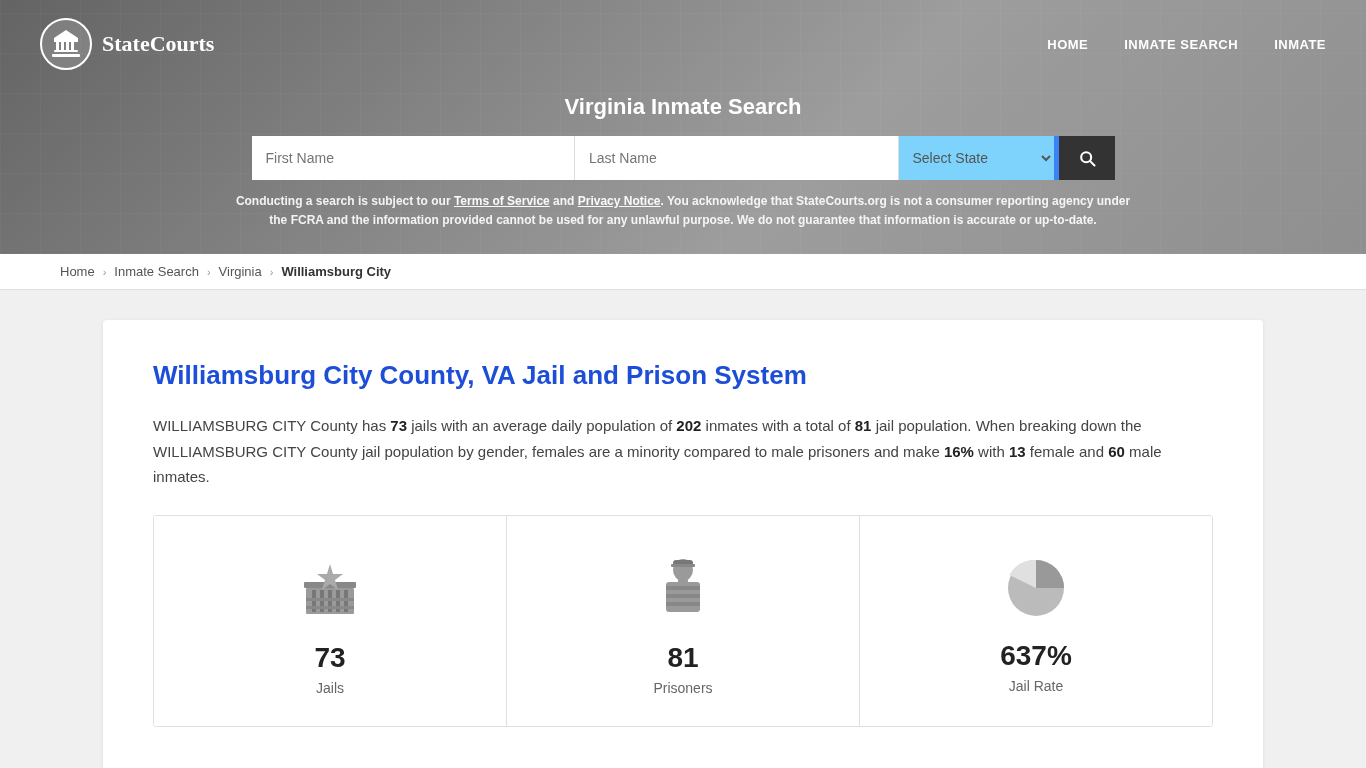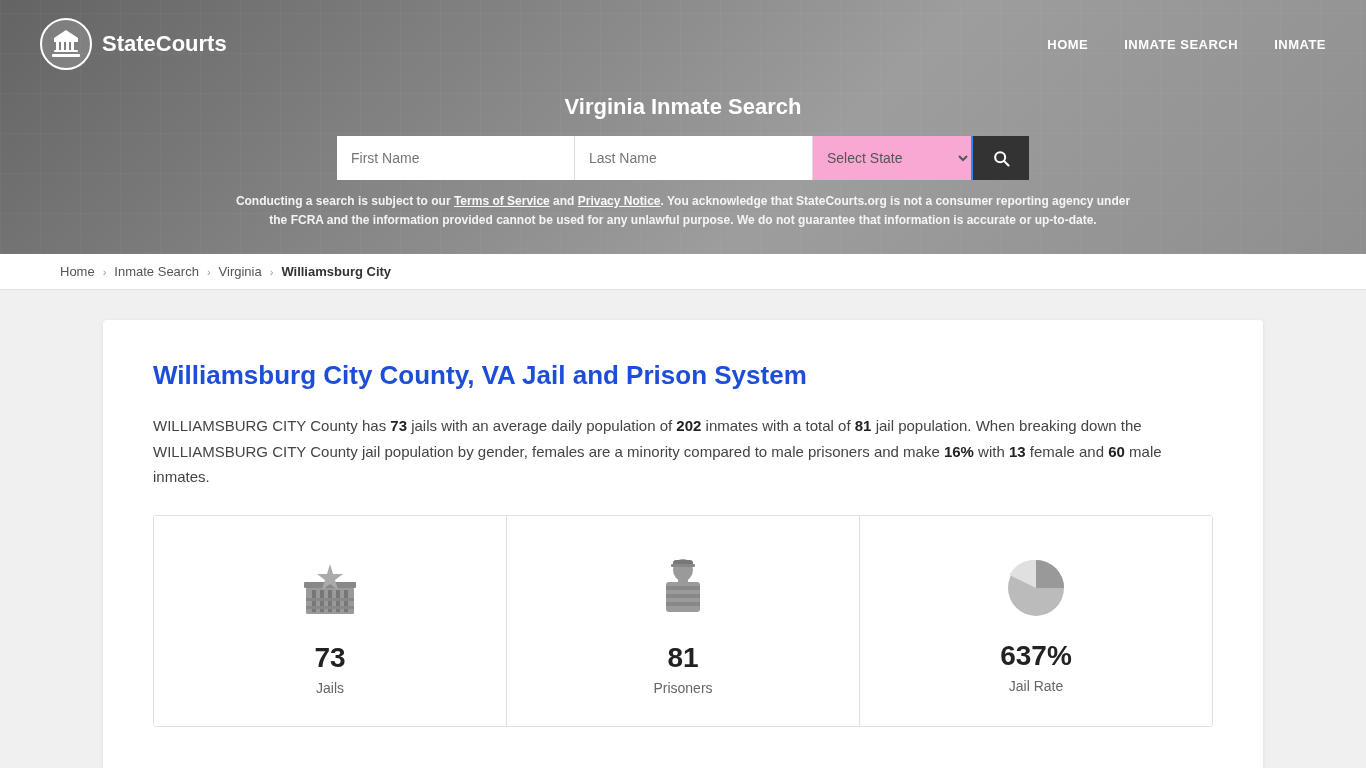--- a/index.html
+++ b/index.html
@@ -33,20 +33,21 @@
       justify-content: space-between;
       align-items: center;
       padding: 18px 0 10px;
     }
     .logo-area {
       display: flex;
       align-items: center;
       gap: 10px;
       color: #fff;
       text-decoration: none;
+      font-family: Liberation Serif, serif;
     }
     .logo-circle {
       width: 52px; height: 52px;
       border-radius: 50%;
       border: 2px solid #fff;
       display: flex; align-items: center; justify-content: center;
       background: rgba(255,255,255,0.15);
     }
     .logo-text {
       font-size: 22px; font-weight: bold; color: #fff;
@@ -68,42 +69,42 @@
     .hero-title {
       color: #fff;
       font-size: 22px;
       font-weight: bold;
       margin: 14px 0 16px;
     }
 
     
     .search-bar {
       display: flex;
-      width: 692px;
+      width: 863px;
       max-width: 100%;
       background: #fff;
       border-radius: 3px;
       overflow: visible;
     }
     .search-bar input[type="text"] {
       flex: 1;
       border: none;
       border-right: 1px solid #ddd;
       padding: 12px 14px;
       font-size: 14px;
       color: #999;
       outline: none;
     }
     .search-bar select {
       border: none;
-      border-right: 2px solid #3b82f6;
+      border-right: 5px solid #3b82f6;
       padding: 12px 10px;
       font-size: 14px;
       color: #555;
-      background: #f9a8d4;
+      background: #7dd3fc;
       min-width: 160px;
       outline: none;
       cursor: pointer;
     }
     .search-btn {
       background: #333;
       border: none;
       padding: 12px 18px;
       cursor: pointer;
       display: flex; align-items: center; justify-content: center;

